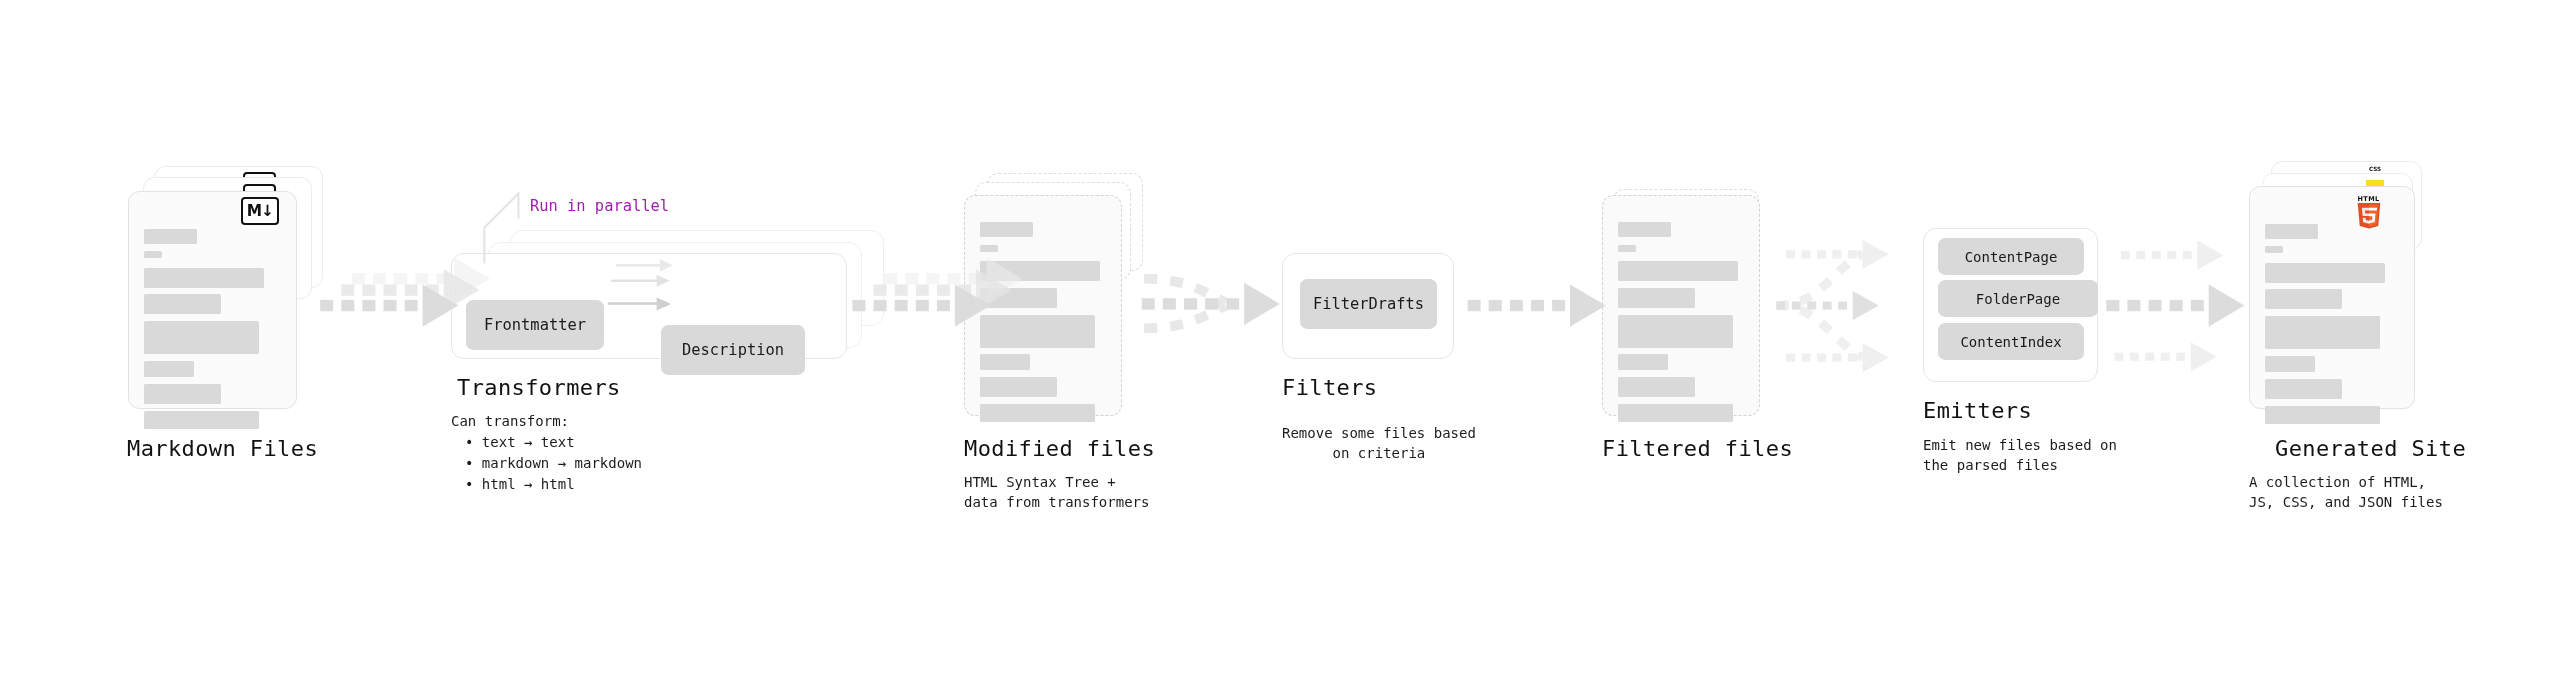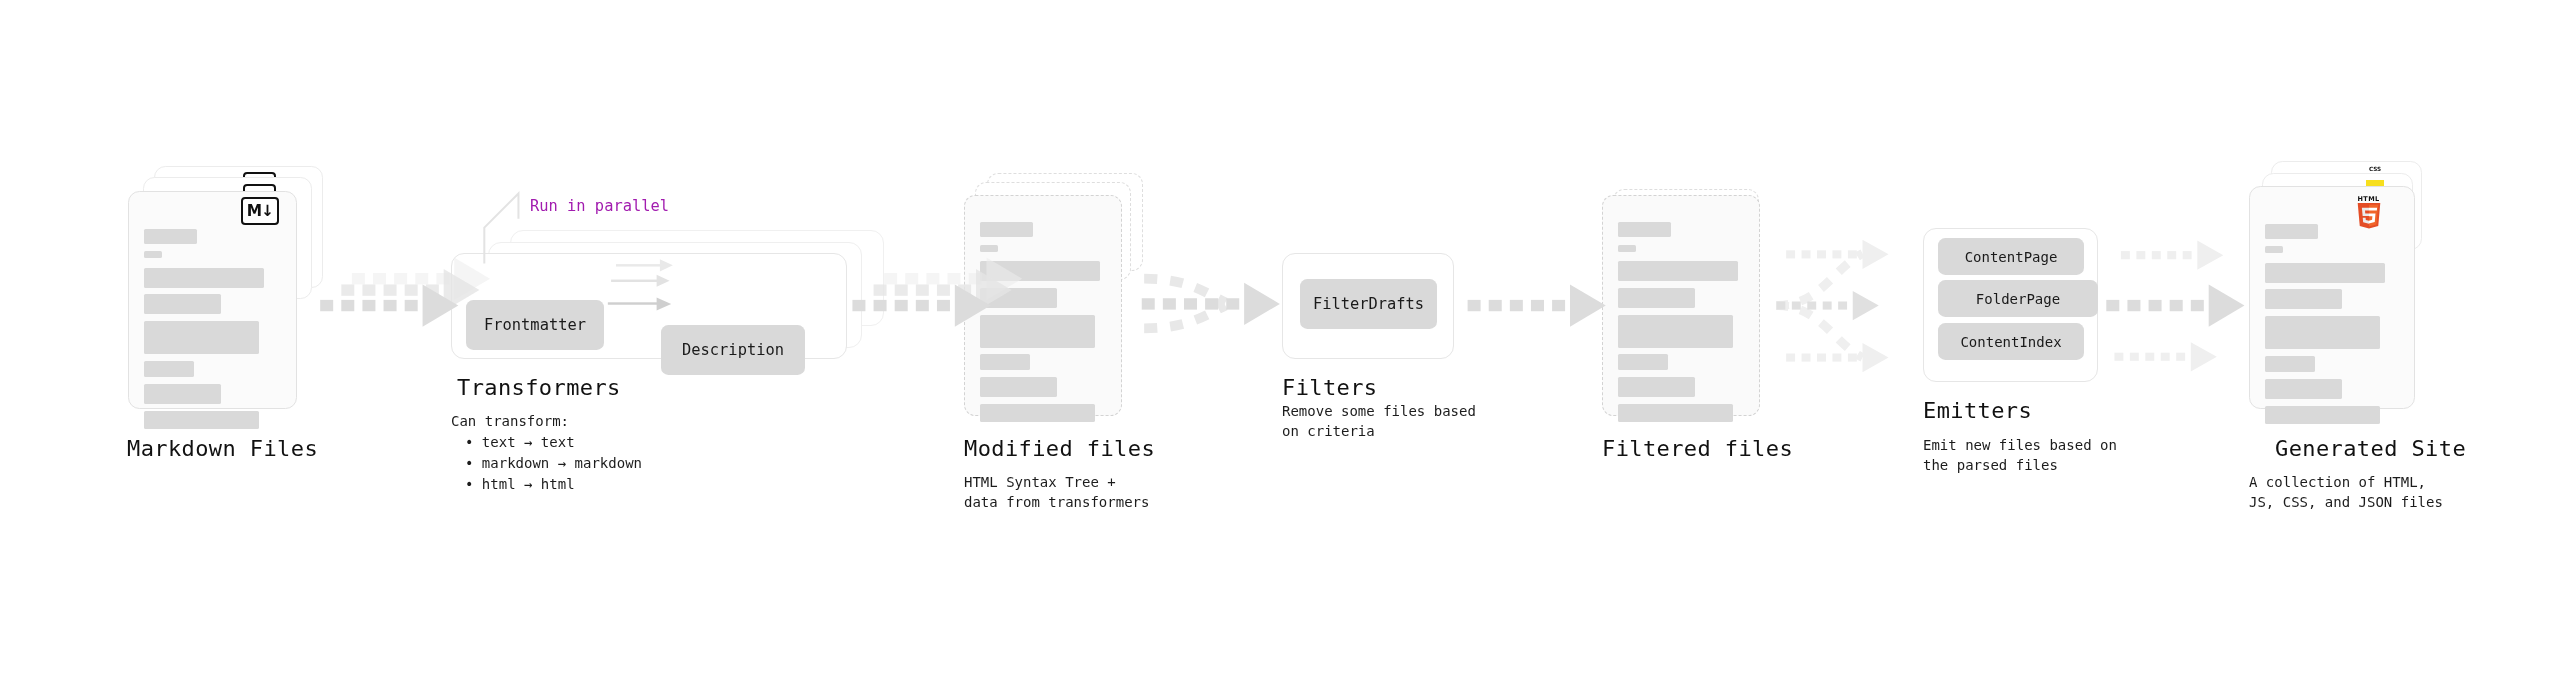--- a/index.html
+++ b/index.html
@@ -123,21 +123,21 @@
 data from transformers</div>
 </div>
 
 <div class="stage">
   <div class="groupbox" style="left:1282px;top:253px;width:172px;height:106px;"></div>
   <div class="pill" style="left:1300px;top:279px;width:137px;height:50px;">
     <span>FilterDrafts</span>
   </div>
 
   <div class="title" style="left:1282px;top:375px;">Filters</div>
-  <div class="sub" style="left:1282px;top:401px;">Remove some files based
+  <div class="sub" style="left:1282px;top:423px;text-align:center;">Remove some files based
 on criteria</div>
 </div>
 
 <div class="stage">
   <div class="doccard ghostdash" style="left:1613px;top:189px;width:146px;height:89px;"></div>
 
   <div class="doccard dashed" style="left:1602px;top:195px;width:158px;height:221px;">
     <div class="skel" style="left:15.4px;top:26px;width:53px;height:15.4px;"></div>
     <div class="skel" style="left:15.4px;top:49px;width:18px;height:6.5px;"></div>
     <div class="skel" style="left:15.4px;top:65px;width:120px;height:20.3px;"></div>

